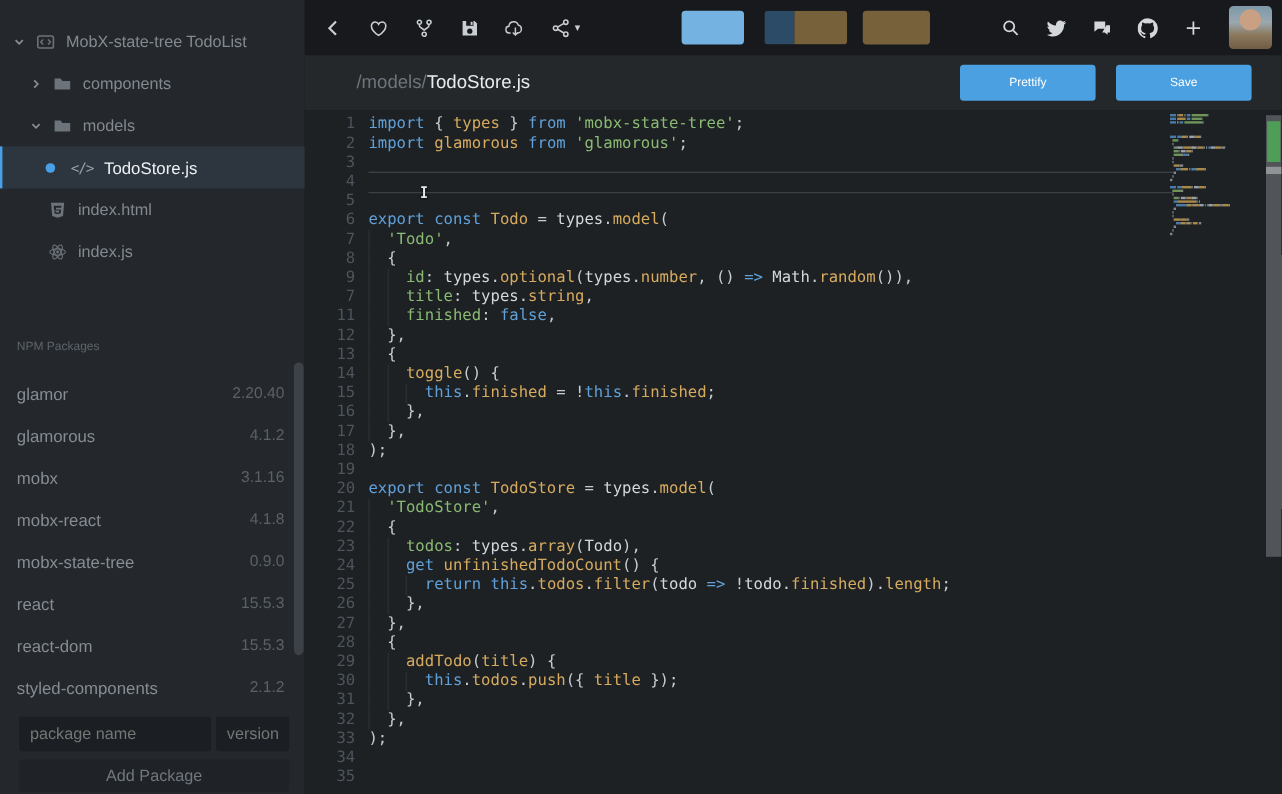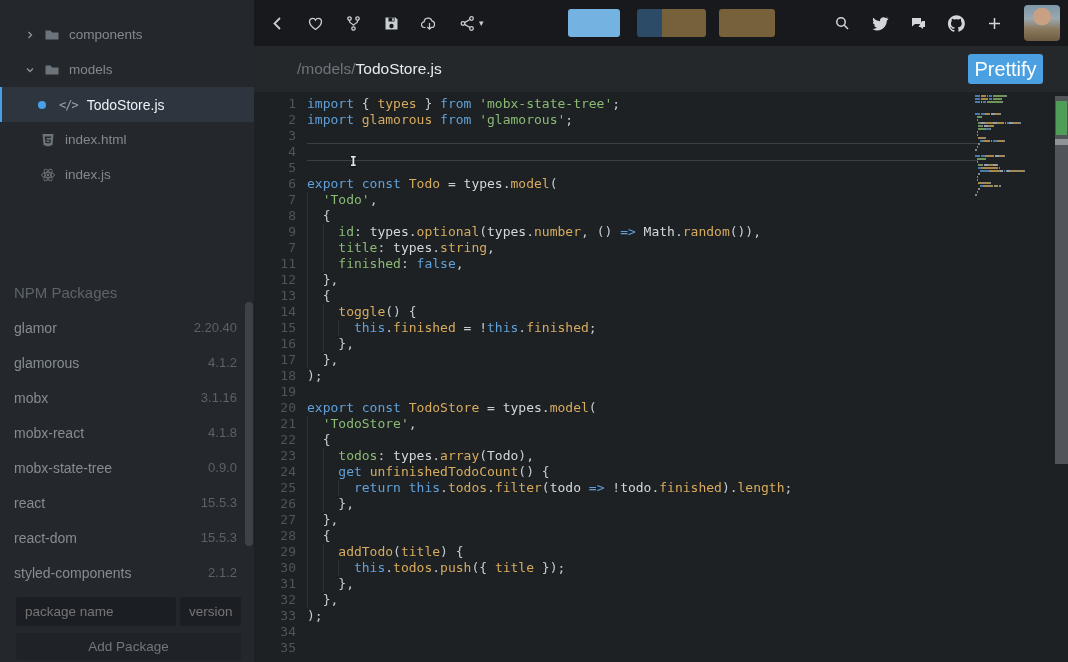--- a/index.html
+++ b/index.html
@@ -15,21 +15,21 @@
   .row-folder { padding-left:24px; }
   .row-file1 { padding-left:40px; }
   .row-sel { padding-left:36px; background:#2d363f; border-left:2px solid #4aa0e8; color:#eef1f4; font-size:14px; }
   .ticon { width:16px; height:16px; margin-right:9px; flex:none; }
   .dot { width:8px; height:8px; border-radius:50%; background:#4aa0e8; margin-right:13px; flex:none; }
   .codeglyph { color:#9aa1a8; font-family:"DejaVu Sans Mono",monospace; font-size:12px; margin-right:9px; letter-spacing:-1px; }
 
   .deps-header { position:absolute; top:240px; left:0; right:0; height:28px; padding:0 14px;
                  display:flex; align-items:center; justify-content:space-between;
                  color:#e3e7ea; font-size:16.5px; cursor:pointer; }
-  .npm-label { position:absolute; top:284px; left:14px; color:#5d646b; font-size:15px; }
+  .npm-label { position:absolute; top:284px; left:14px; color:#5d646b; font-size:10px; }
   .pkg-list { position:absolute; top:310px; left:0; right:0; }
   .pkg-row { height:35px; display:flex; align-items:center; justify-content:space-between; padding:0 17px 0 14px; cursor:pointer; }
   .pkg-name { color:#858c93; font-size:14px; }
   .pkg-version { color:#5a6167; font-size:13px; }
   .dep-inputs { position:absolute; top:597px; left:16px; width:225px; display:flex; gap:4px; }
   .dep-inputs input { background:#1b1f23; border:0; outline:0; height:29px; color:#9aa0a6; font-size:13.5px;
                       font-family:"Liberation Sans",sans-serif; padding:0 9px; border-radius:2px; }
   .inp-name { width:160px; } .inp-ver { width:61px; }
   .add-pkg { position:absolute; top:633px; left:16px; width:225px; height:27px; background:#1f2327;
              border:0; border-radius:2px; color:#70777e; font-size:13.5px; cursor:pointer;
@@ -51,22 +51,22 @@
   .nav-right { position:absolute; right:0; top:0; height:46px; display:flex; align-items:center; gap:21px; padding-right:8px; }
   .avatar { width:36px; height:36px; border-radius:4px; cursor:pointer;
             background: radial-gradient(circle at 50% 32%, #c9a083 0 28%, rgba(0,0,0,0) 30%),
                         linear-gradient(180deg,#7d98a8 0%, #9aa8b0 38%, #8c7a5f 66%, #6f5b41 100%); }
 
   
   .edheader { position:absolute; left:254px; top:46px; width:814px; height:46px; background:#24282b; }
   .crumb { position:absolute; left:43px; top:0; line-height:46px; font-size:15.5px; }
   .crumb .path { color:#6d747b; } .crumb .file { color:#e9ecef; }
   .hbtns { position:absolute; right:25px; top:8px; display:flex; gap:17px; }
-  .hbtn { width:75px; height:30px; background:#4aa0e0; border:0; border-radius:3px; color:#fff;
-          font-size:20px; font-family:"Liberation Sans",sans-serif; cursor:pointer; }
+  .hbtn { width:113px; height:30px; background:#4aa0e0; border:0; border-radius:3px; color:#fff;
+          font-size:10px; font-family:"Liberation Sans",sans-serif; cursor:pointer; }
 
   
   .editor { position:absolute; left:254px; top:92px; width:814px; height:570px; background:#1d2124; }
   .gutter { position:absolute; left:0; top:4px; width:46px; }
   .ln { height:16px; font:13px/16px "DejaVu Sans Mono",monospace; color:#4d545b; text-align:right; padding-right:4px; }
   .code-lines { position:absolute; left:53px; top:4px; right:90px; }
   .code-line { position:relative; height:16px; white-space:pre; font:13px/16px "DejaVu Sans Mono",monospace; cursor:text; }
   .code-line.active { box-shadow:0 -1px 0 #3a4046, 0 1px 0 #3a4046; }
   .guide { position:absolute; top:0; bottom:0; width:1px; background:#2c3137; }
   .tk-k { color:#61a0d8; } .tk-y { color:#d7ab5f; } .tk-s { color:#8bba74; } .tk-g { color:#8bba74; }
@@ -84,20 +84,30 @@
 
   .strip { position:absolute; right:0; top:4px; width:13px; height:368px; background:#515458; cursor:pointer; }
   .strip-green { position:absolute; right:1px; top:5px; width:11px; height:34px; background:#4f9e58; }
   .strip-band { position:absolute; right:0; top:43px; width:13px; height:6px; background:#8f9396; }
 </style>
 </head>
 <body>
 
 <div class="sidebar">
   <div class="tree">
+    <div class="tree-row row-project">
+      <svg class="chev" viewBox="0 0 12 12">
+          <polyline points="3,4.5 6,7.5 9,4.5" fill="none" stroke="#8a9097" stroke-width="1.4"></polyline>
+        </svg>
+      <svg class="ticon" viewBox="0 0 16 16">
+          <rect x="1.5" y="3" width="13" height="10" rx="1.5" fill="none" stroke="#6c737a" stroke-width="1.3"></rect>
+          <path d="M6 6L4 8l2 2M10 6l2 2-2 2" fill="none" stroke="#6c737a" stroke-width="1.2"></path>
+        </svg>
+      <span>MobX-state-tree TodoList</span>
+    </div>
     <div class="tree-row row-folder">
       <svg class="chev" viewBox="0 0 12 12">
           <polyline points="4.5,3 7.5,6 4.5,9" fill="none" stroke="#8a9097" stroke-width="1.4"></polyline>
         </svg>
       <svg class="ticon" viewBox="0 0 16 16">
           <path d="M1.5 3.5h5l1.5 2h6.5v7h-13z" fill="#6c737a"></path>
         </svg>
       <span>components</span>
     </div>
     <div class="tree-row row-folder">
@@ -267,20 +277,21 @@
     <span class="avatar"></span>
   </div>
 </div>
 
 <div class="edheader">
   <div class="crumb">
     <span class="path">/models/</span><span class="file">TodoStore.js</span>
   </div>
   <div class="hbtns">
     <button class="hbtn">Prettify</button>
+    <button class="hbtn">Save</button>
   </div>
 </div>
 
 <div class="editor">
   <div class="gutter">
       <div class="ln">1</div>
       <div class="ln">2</div>
       <div class="ln">3</div>
       <div class="ln">4</div>
       <div class="ln">5</div>

